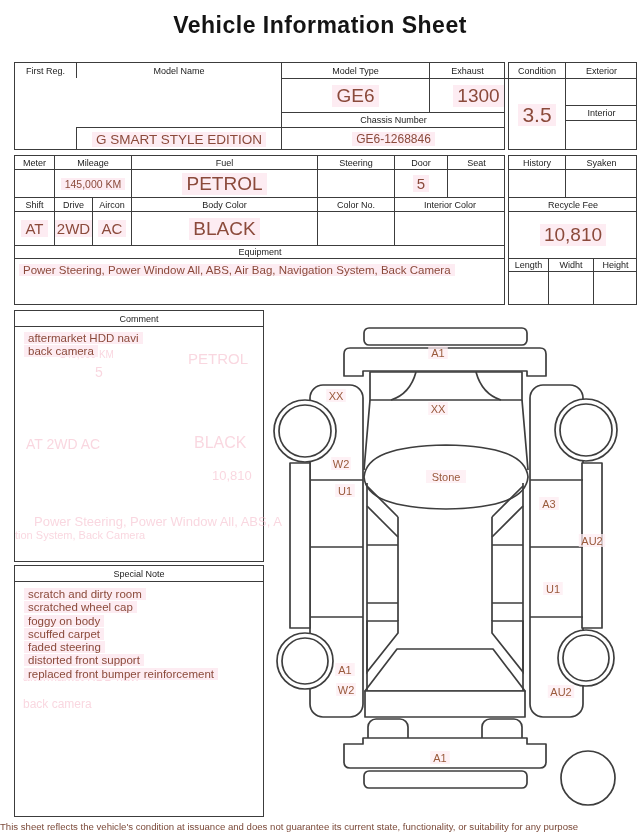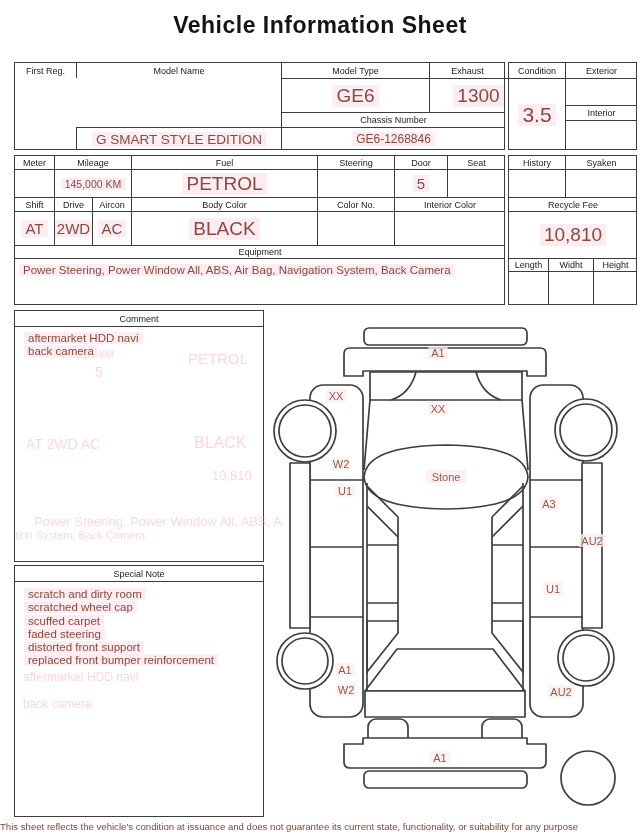--- a/index.html
+++ b/index.html
@@ -133,20 +133,21 @@
   <div class="notes" id="comment-lines" style="left:24px;top:332px;width:232px">
       <div class="note-line"><span class="hl">aftermarket HDD navi</span></div>
       <div class="note-line"><span class="hl">back camera</span></div>
     </div>
 
   <div class="frame" style="left:14px;top:565px;width:250px;height:252px"></div>
   <div class="band" style="left:15px;top:566px;width:248px;height:16px">Special Note</div>
   <div class="notes" id="special-lines" style="left:24px;top:588px;width:232px">
       <div class="note-line"><span class="hl">scratch and dirty room</span></div>
       <div class="note-line"><span class="hl">scratched wheel cap</span></div>
+      <div class="note-line"><span class="hl">foggy on body</span></div>
       <div class="note-line"><span class="hl">scuffed carpet</span></div>
       <div class="note-line"><span class="hl">faded steering</span></div>
       <div class="note-line"><span class="hl">distorted front support</span></div>
       <div class="note-line"><span class="hl">replaced front bumper reinforcement</span></div>
     </div>
 
   <div id="ghosts">
       <div class="ghost" style="left: 60px; top: 349px; font-size: 10px;">145,000 KM</div>
       <div class="ghost" style="left: 188px; top: 350px; font-size: 15px;">PETROL</div>
       <div class="ghost" style="left: 95px; top: 364px; font-size: 14px;">5</div>

